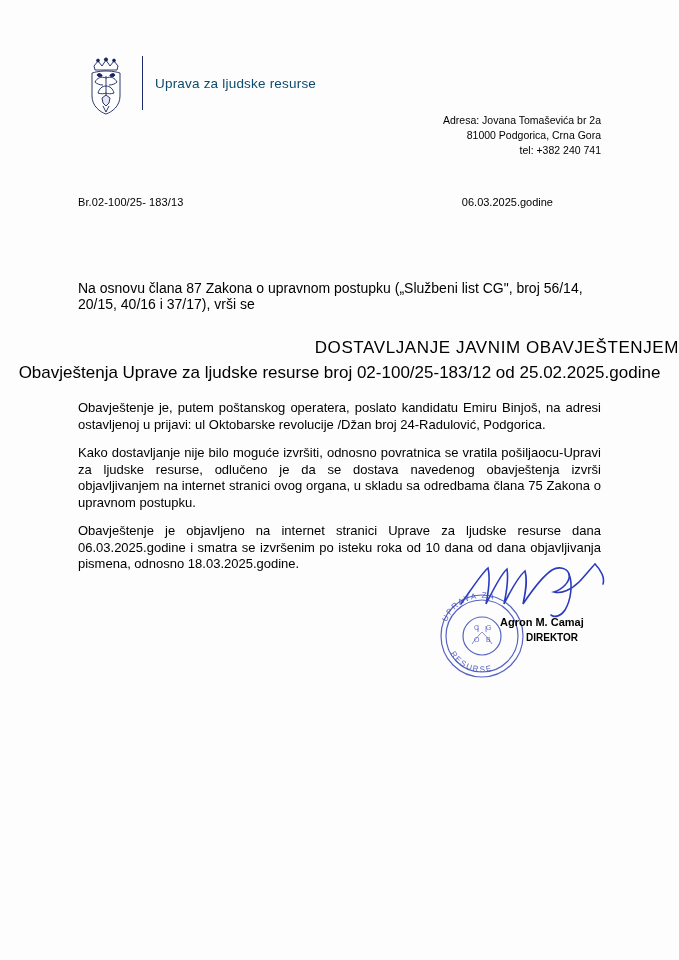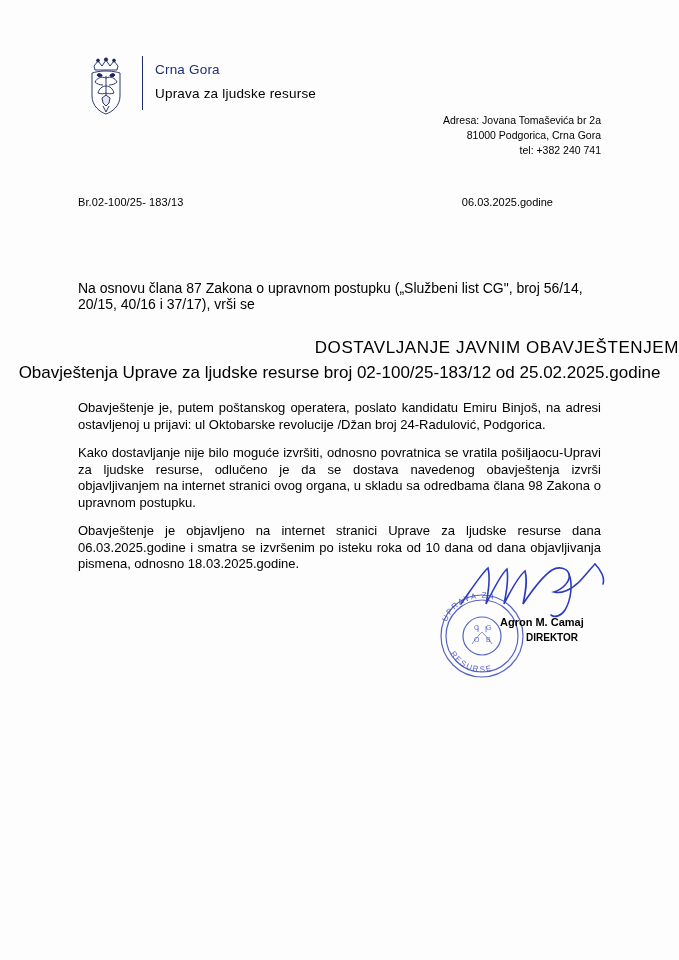--- a/index.html
+++ b/index.html
@@ -44,24 +44,24 @@
     min-height: 50px;
   }
   .org-line1 {
     font-size: 13.5px;
     color: #1f2f73;
     letter-spacing: 0.2px;
     line-height: 19px;
   }
   .org-line2 {
     font-size: 13.5px;
-    color: #000000;
+    color: #0c4a6e;
     letter-spacing: 0.2px;
     line-height: 19px;
-    margin-top: 5px;
+    margin-top: 14px;
     text-align: right;
   }
 
   
   .address-block {
     position: absolute;
     right: 78px;
     top: 113px;
     text-align: right;
     font-size: 10.5px;
@@ -192,21 +192,20 @@
           <path d="M24 42 L28 39 L32 42 L31 47 L28 50 L25 47 Z" fill="#e8e8f2"></path>
 
           <path d="M24 19 C22 17 20 17 19 19 C20 21 22 21 24 20 Z" fill="#16215e"></path>
           <path d="M32 19 C34 17 36 17 37 19 C36 21 34 21 32 20 Z" fill="#16215e"></path>
 
           <path d="M25 50 L28 56 L31 50"></path>
         </g>
       </svg>
     </div>
     <div class="org-block">
-      <div class="org-line1">Crna Gora</div>
       <div class="org-line2">Uprava za ljudske resurse</div>
     </div>
   </div>
 
   <div class="address-block">
     <div>Adresa: Jovana Tomaševića br 2a</div>
     <div>81000 Podgorica, Crna Gora</div>
     <div>tel: +382 240 741</div>
   </div>
 
@@ -215,21 +214,21 @@
     <div class="ref-date">06.03.2025.godine</div>
   </div>
 
   <div class="legal-basis">Na osnovu člana 87 Zakona o upravnom postupku („Službeni list CG", broj 56/14, 20/15, 40/16 i 37/17), vrši se</div>
 
   <div class="doc-title">DOSTAVLJANJE JAVNIM OBAVJEŠTENJEM</div>
   <div class="doc-subtitle">Obavještenja Uprave za ljudske resurse broj 02-100/25-183/12 od 25.02.2025.godine</div>
 
   <div class="body-text">
     <p>Obavještenje je, putem poštanskog operatera, poslato kandidatu Emiru Binjoš, na adresi ostavljenoj u prijavi: ul Oktobarske revolucije /Džan broj 24-Radulović, Podgorica.</p>
-    <p>Kako dostavljanje nije bilo moguće izvršiti, odnosno povratnica se vratila pošiljaocu-Upravi za ljudske resurse, odlučeno je da se dostava navedenog  obavještenja izvrši objavljivanjem na internet stranici ovog organa, u skladu sa odredbama člana 98 Zakona o upravnom postupku.</p>
+    <p>Kako dostavljanje nije bilo moguće izvršiti, odnosno povratnica se vratila pošiljaocu-Upravi za ljudske resurse, odlučeno je da se dostava navedenog  obavještenja izvrši objavljivanjem na internet stranici ovog organa, u skladu sa odredbama člana 75 Zakona o upravnom postupku.</p>
     <p>Obavještenje  je objavljeno na internet stranici Uprave za ljudske resurse  dana 06.03.2025.godine i smatra  se  izvršenim  po  isteku  roka  od  10  dana  od  dana  objavljivanja  pismena,  odnosno 18.03.2025.godine.</p>
   </div>
 
   <div class="signature-area">
 
     <div class="sig-scribble">
       <svg viewBox="0 0 170 60" width="170" height="60" xmlns="http://www.w3.org/2000/svg">
         <g fill="none" stroke="#2b3bbf" stroke-width="1.6" stroke-linecap="round">
           <path d="M6 44 C16 30 26 14 33 8 C36 20 33 34 31 44 C38 30 46 14 52 9 C54 22 51 34 49 44 C56 30 64 16 70 11 C73 22 70 34 68 44 C76 32 88 16 97 10 C104 6 112 8 114 14 C116 22 106 30 99 32 C106 34 116 30 124 22 C130 16 136 8 140 4"></path>
           <path d="M114 14 C118 24 116 40 110 50 C106 56 100 58 96 55"></path>

